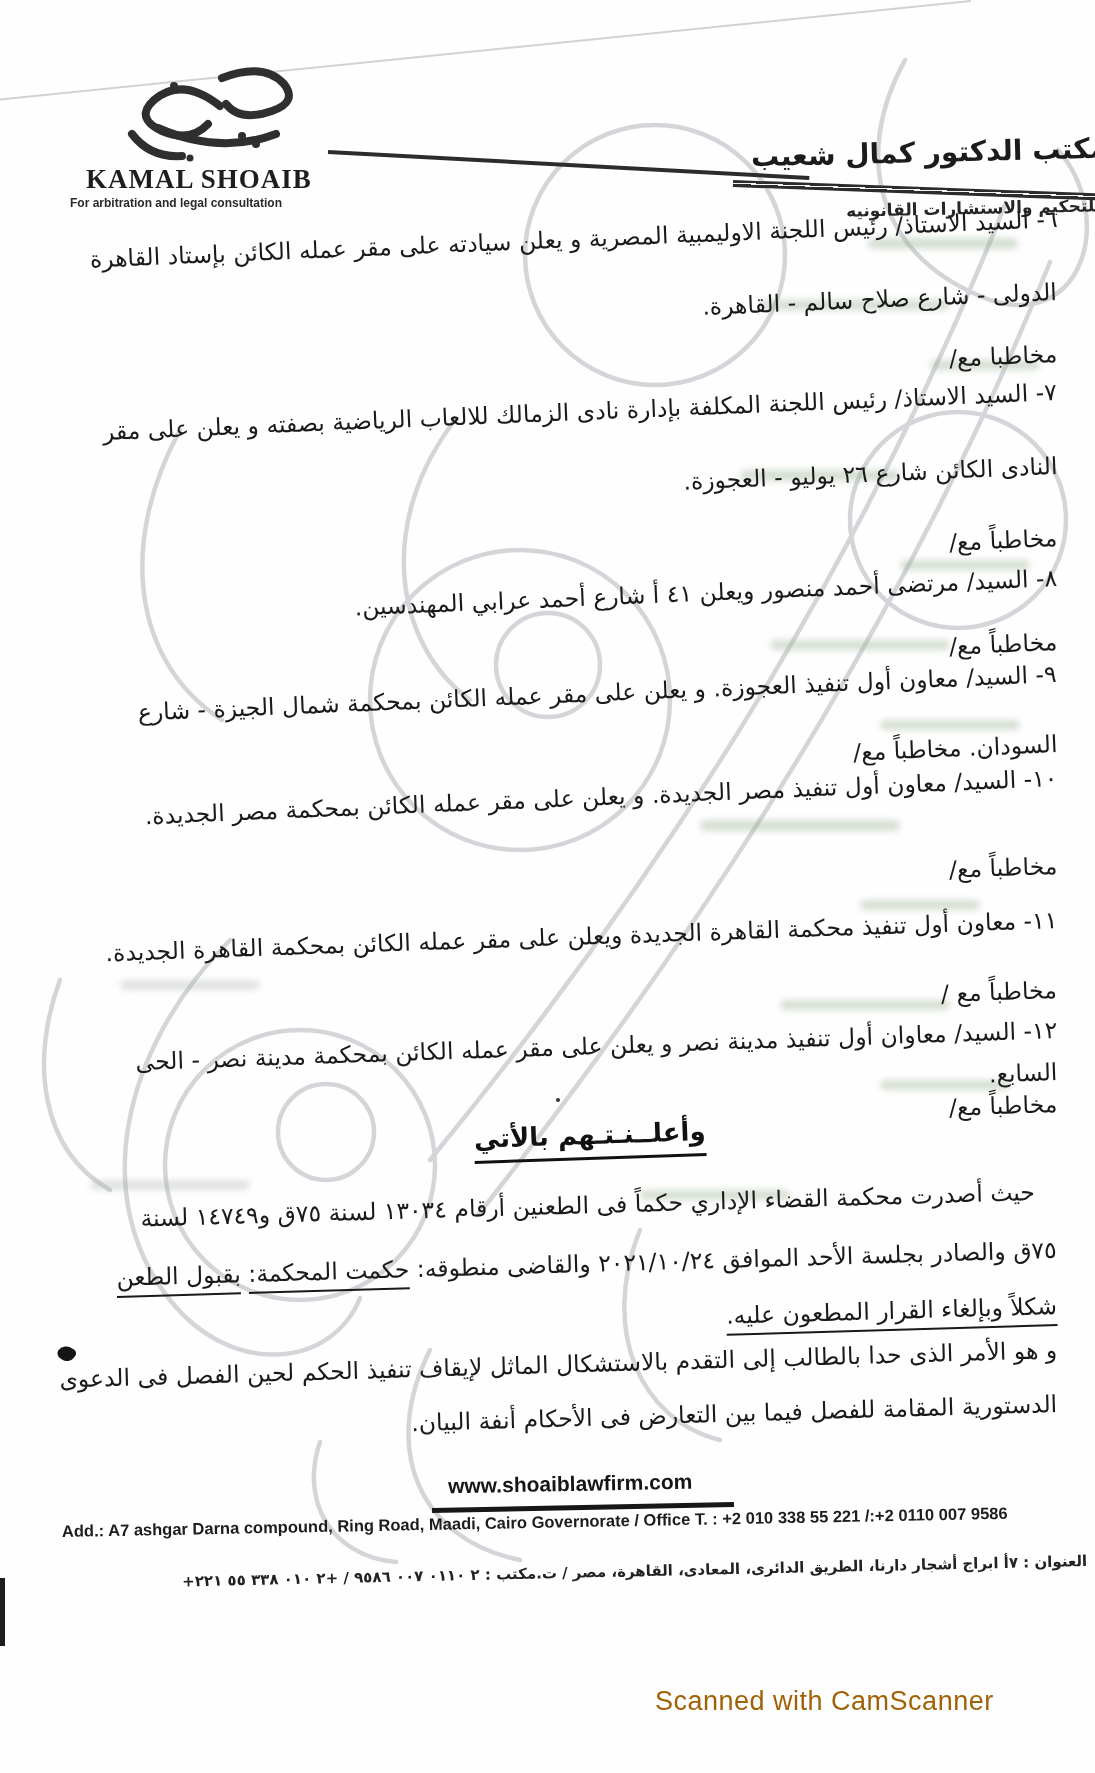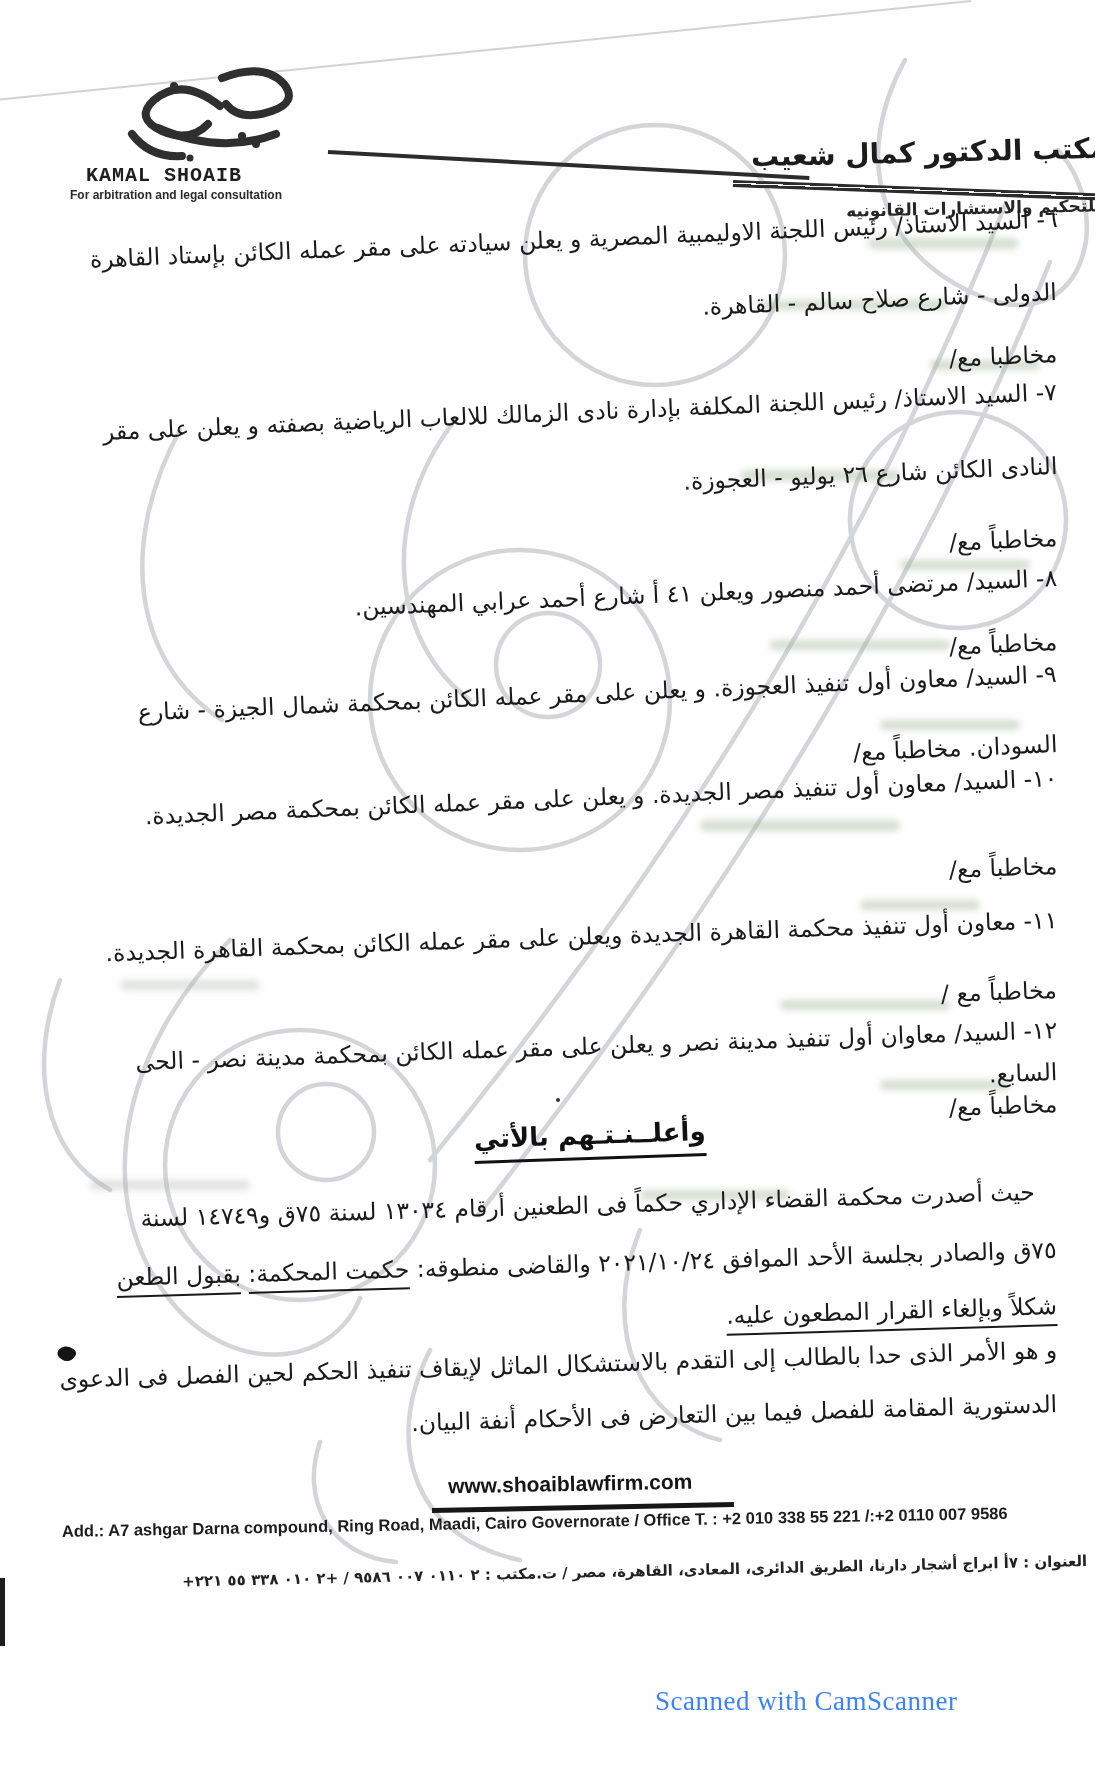--- a/index.html
+++ b/index.html
@@ -13,21 +13,21 @@
   .watermark-svg{position:absolute;left:0;top:0;z-index:0;pointer-events:none;}
   .bleed{position:absolute;border-radius:6px;filter:blur(3px);z-index:0;}
   .bleed.g{background:rgba(151,173,142,.38);}
   .bleed.q{background:rgba(170,178,170,.35);}
   .ink-blob{position:absolute;left:58px;top:1346px;width:17px;height:15px;background:#141414;
     border-radius:70% 30% 60% 40%;transform:rotate(35deg);z-index:3;}
   .edge-sliver{position:absolute;left:0;top:1578px;width:5px;height:68px;background:#1d1d1d;z-index:3;}
   
   .logo-wrap{position:absolute;left:70px;top:58px;width:265px;z-index:2;}
   .logo-art{display:block;}
-  .firm-en{font-family:Liberation Mono, monospace;font-weight:bold;font-size:20px;
+  .firm-en{font-family:Liberation Serif, serif;font-weight:bold;font-size:27px;
     letter-spacing:1px;color:#1e1e1e;margin:-6px 0 0 16px;white-space:nowrap;}
   .firm-tagline{font-family:"Liberation Sans",sans-serif;font-weight:bold;font-size:12px;
     color:#2a2a2a;margin:1px 0 0 0;white-space:nowrap;}
   .office-title{position:absolute;right:-12px;top:136px;direction:rtl;white-space:nowrap;
     font-weight:bold;font-size:28px;color:#1c1c1c;transform:rotate(-1.4deg);z-index:2;}
   .office-subtitle{position:absolute;right:-6px;top:198px;direction:rtl;white-space:nowrap;
     font-weight:bold;font-size:17px;color:#262626;transform:rotate(-1.2deg);z-index:2;}
   .rule-a{position:absolute;left:328px;top:150px;width:482px;height:4px;background:#2c2c2c;
     transform:rotate(3.1deg);transform-origin:0 50%;z-index:2;}
   .rule-b{position:absolute;left:733px;top:180px;width:364px;height:7px;
@@ -48,22 +48,22 @@
   
   .website{position:absolute;left:448px;top:1472px;font-family:"Liberation Sans",sans-serif;
     font-weight:bold;font-size:21px;color:#161616;transform:rotate(-1.1deg);z-index:2;white-space:nowrap;}
   .website-bar{position:absolute;left:432px;top:1505px;width:302px;height:5px;background:#171717;
     transform:rotate(-1.1deg);z-index:2;}
   .addr-en{position:absolute;left:62px;top:1522px;width:1030px;font-family:"Liberation Sans",sans-serif;
     font-weight:bold;font-size:16.5px;color:#1d1d1d;transform:rotate(-1.1deg);transform-origin:0 50%;
     white-space:nowrap;z-index:2;}
   .addr-ar{position:absolute;right:8px;top:1552px;direction:rtl;white-space:nowrap;
     font-weight:bold;font-size:15px;color:#222;transform:rotate(-1.3deg);transform-origin:100% 50%;z-index:2;}
-  .camscanner{position:absolute;left:655px;top:1686px;font-family:Liberation Serif, serif;
-    font-size:27px;color:#3b82f6;letter-spacing:.5px;z-index:2;white-space:nowrap;}
+  .camscanner{position:absolute;left:655px;top:1686px;font-family:Liberation Sans, sans-serif;
+    font-size:27px;color:#a16207;letter-spacing:.5px;z-index:2;white-space:nowrap;}
 </style>
 </head>
 <body>
 
 <svg class="watermark-svg" width="1095" height="1773" viewBox="0 0 1095 1773">
   <g fill="none" stroke="#d3d5d9" stroke-width="4.5" stroke-linecap="round">
     <circle cx="655" cy="255" r="130"></circle>
     <path d="M 905,60 C 850,160 880,260 990,300 C 1085,330 1115,215 1058,150"></path>
     <circle cx="958" cy="520" r="108"></circle>
     <path d="M 1005,205 C 880,520 700,830 430,1160"></path>

